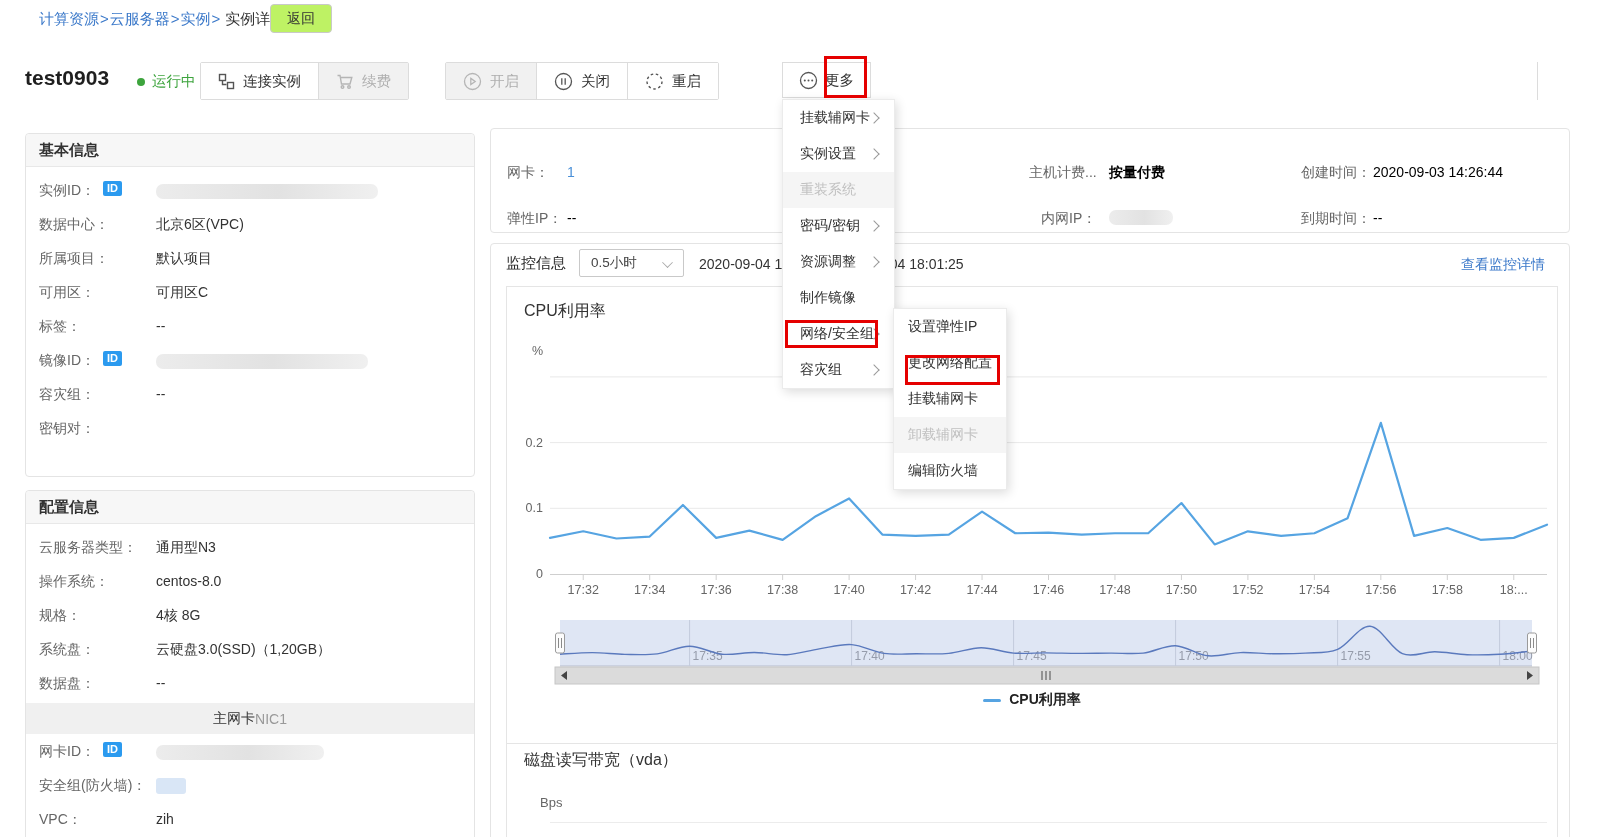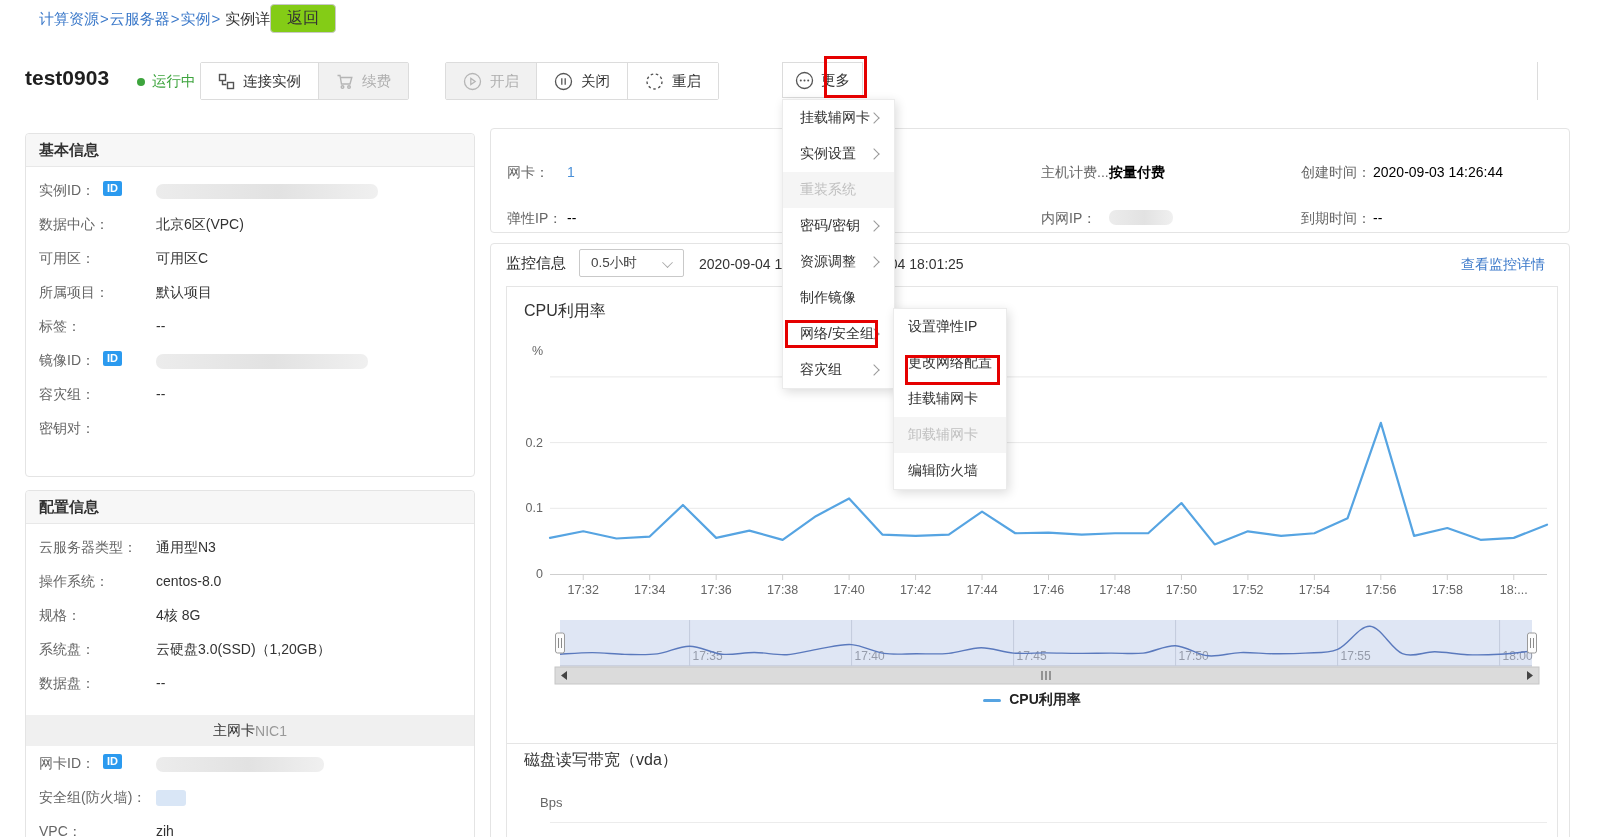--- a/index.html
+++ b/index.html
@@ -5,48 +5,48 @@
   html,body{margin:0;padding:0;background:#fff;}
   .page{position:relative;width:1597px;height:837px;background:#fff;overflow:hidden;
         font-family:"Liberation Sans","DejaVu Sans",sans-serif;color:#333;}
   svg{font-family:inherit;}
   
   .bc{position:absolute;left:39px;top:10px;font-size:15px;}
   .bc .lnk{color:#3a78c9;cursor:pointer;}
   .bc .sep{color:#3a78c9;margin:0 1px;}
   .bc .cur{color:#333;margin-left:4px;}
   .btn-back{position:absolute;left:270px;top:4px;height:27px;padding:0 16px;border:1px solid #c9c9c9;
-            border-radius:4px;background:#84cc16;font-size:16px;color:#333;display:flex;align-items:center;}
+            border-radius:4px;background:#bef264;font-size:14px;color:#333;display:flex;align-items:center;}
   
   .instname{position:absolute;left:25px;top:66px;font-size:21px;font-weight:bold;color:#1f1f1f;}
   .status{position:absolute;left:137px;top:72px;font-size:14.5px;color:#3da43d;display:flex;align-items:center;gap:7px;}
   .status .dot{width:8px;height:8px;border-radius:50%;background:#3da43d;display:inline-block;}
   .btngroup{position:absolute;top:62px;height:38px;display:flex;border:1px solid #dcdcdc;border-radius:2px;
             box-sizing:border-box;background:#fff;}
   .btn{display:flex;align-items:center;justify-content:center;gap:8px;font-size:14.5px;color:#333;
        padding:0 17px;border-right:1px solid #dcdcdc;box-sizing:border-box;white-space:nowrap;background:#fff;}
   .btn:last-child{border-right:none;}
   .btn.disabled{background:#f1f1f1;color:#aeaeae;}
-  .morebtn{position:absolute;left:782px;top:62px;width:81px;height:36px;background:#fff;border:1px solid #dcdcdc;
+  .morebtn{position:absolute;left:782px;top:62px;width:89px;height:36px;background:#fff;border:1px solid #dcdcdc;
            display:flex;align-items:center;justify-content:center;gap:7px;font-size:14.5px;color:#333;z-index:30;box-sizing:border-box;}
   .cutline{position:absolute;left:1537px;top:62px;height:38px;border-left:1px solid #dcdcdc;}
   
   .card{position:absolute;border:1px solid #e4e4e4;border-radius:4px;background:#fff;box-sizing:border-box;}
   .card-h{height:32px;background:#f7f7f7;border-bottom:1px solid #e8e8e8;display:flex;align-items:center;
           padding-left:13px;font-size:15px;font-weight:bold;color:#333;border-radius:4px 4px 0 0;}
   .rows{padding-top:6px;}
   .irow{position:relative;height:34px;}
   .irow .lbl{position:absolute;left:13px;top:9px;color:#666;font-size:14px;}
   .irow .val{position:absolute;left:130px;top:9px;color:#333;font-size:14px;}
   .idbadge{position:absolute;left:77px;top:8px;background:#2b9aef;color:#fff;font-size:11px;font-weight:bold;
            padding:1px 4px;border-radius:2px;line-height:13px;}
   .blob{display:inline-block;height:15px;border-radius:7px;vertical-align:middle;
         background:linear-gradient(90deg,#ececec,#e2e2e2 55%,#f0f0f0);}
   .blob-blue{display:inline-block;width:30px;height:16px;border-radius:3px;background:#d9e6f6;vertical-align:middle;}
-  .subhdr{height:31px;margin-top:15px;background:#f0f0f0;display:flex;align-items:center;justify-content:center;
+  .subhdr{height:31px;margin-top:3px;background:#f0f0f0;display:flex;align-items:center;justify-content:center;
           font-size:14px;color:#333;}
   .subhdr .grey{color:#999;}
   
   .nc-lbl{position:absolute;color:#666;font-size:14px;}
   .nc-val{position:absolute;color:#000000;font-size:14px;}
   .blue{color:#4a90d8;}
   .bold{font-weight:bold;}
   
   .mon-title{position:absolute;left:15px;top:10px;font-size:15px;color:#262626;}
   .select{position:absolute;left:88px;top:5px;width:105px;height:28px;border:1px solid #c9c9c9;border-radius:2px;
@@ -165,26 +165,26 @@
       <div class="irow">
         <span class="lbl">实例ID：</span>
         <span class="idbadge">ID</span>
         <span class="val"><span class="blob" style="width:222px;"></span></span>
       </div>
       <div class="irow">
         <span class="lbl">数据中心：</span>
         <span class="val">北京6区(VPC)</span>
       </div>
       <div class="irow">
+        <span class="lbl">所属项目：</span>
+        <span class="val">默认项目</span>
+      </div>
+      <div class="irow">
         <span class="lbl">可用区：</span>
         <span class="val">可用区C</span>
-      </div>
-      <div class="irow">
-        <span class="lbl">所属项目：</span>
-        <span class="val">默认项目</span>
       </div>
       <div class="irow">
         <span class="lbl">标签：</span>
         <span class="val">--</span>
       </div>
       <div class="irow">
         <span class="lbl">镜像ID：</span>
         <span class="idbadge">ID</span>
         <span class="val"><span class="blob" style="width:212px;"></span></span>
       </div>
@@ -241,21 +241,21 @@
       </div>
     </div>
   </div>
 
   <div class="card" style="left:490px;top:128px;width:1080px;height:105px;">
     <span class="nc-lbl" style="left:16px;top:35px;">网卡：</span>
     <span class="nc-val blue" style="left:76px;top:35px;">1</span>
     <span class="nc-lbl" style="left:16px;top:81px;">弹性IP：</span>
     <span class="nc-val" style="left:76px;top:81px;">--</span>
 
-    <span class="nc-lbl" style="left:550px;top:35px;">主机计费...</span>
+    <span class="nc-lbl" style="left:538px;top:35px;">主机计费...</span>
     <span class="nc-val bold" style="left:618px;top:35px;">按量付费</span>
     <span class="nc-lbl" style="left:550px;top:81px;">内网IP：</span>
     <span class="nc-val" style="left:618px;top:79px;"><span class="blob" style="width:64px;"></span></span>
 
     <span class="nc-lbl" style="left:810px;top:35px;">创建时间：</span>
     <span class="nc-val" style="left:882px;top:35px;">2020-09-03 14:26:44</span>
     <span class="nc-lbl" style="left:810px;top:81px;">到期时间：</span>
     <span class="nc-val" style="left:882px;top:81px;">--</span>
   </div>
 

